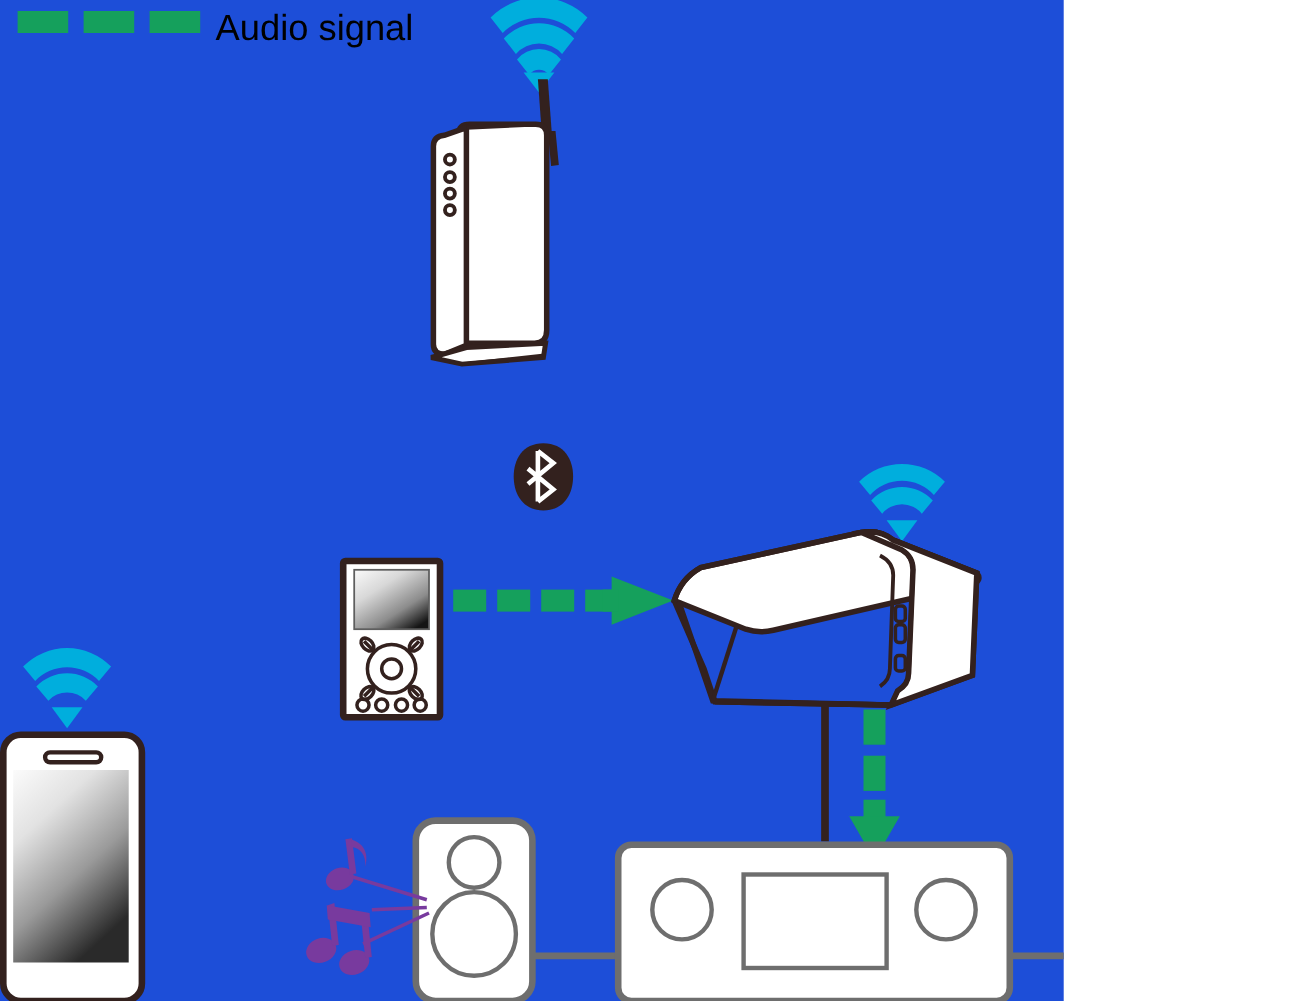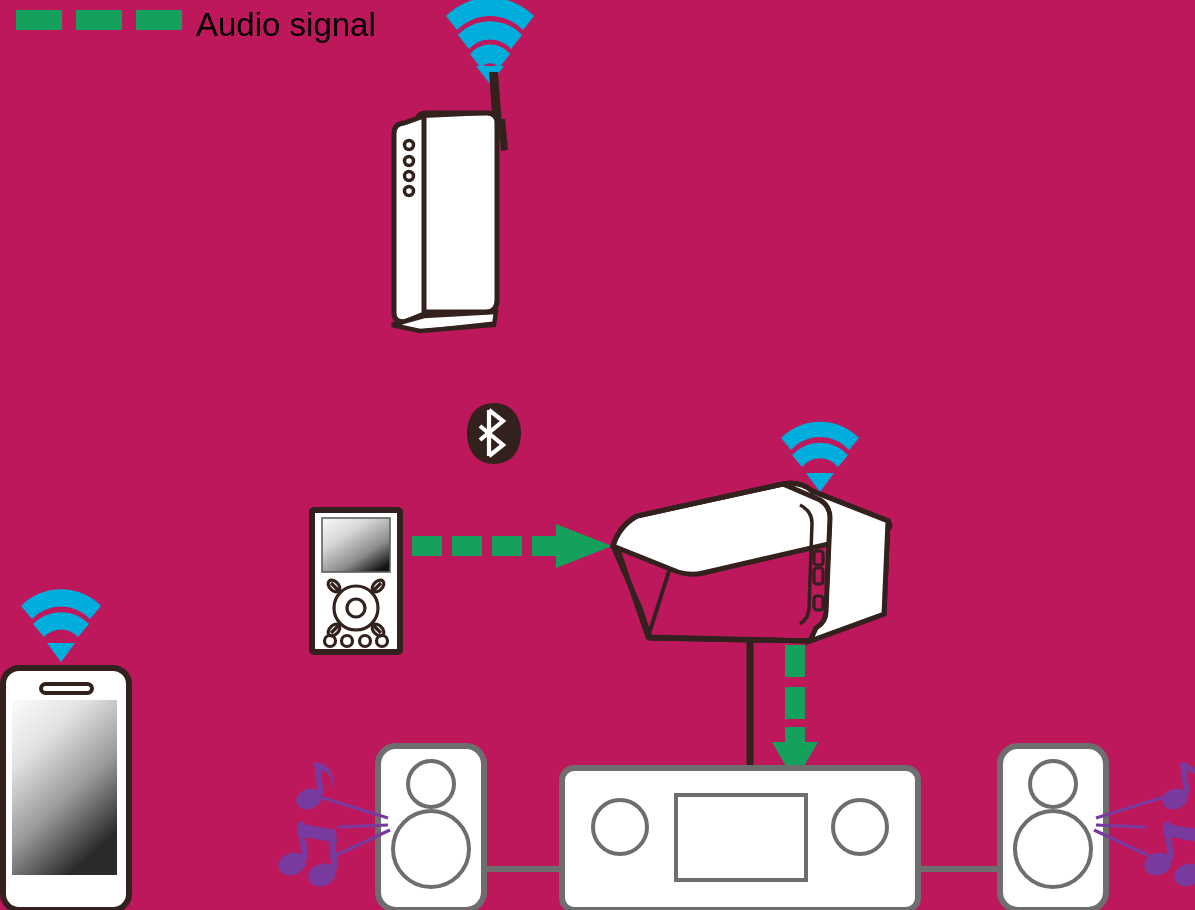--- a/index.html
+++ b/index.html
@@ -3,23 +3,23 @@
 <meta charset="utf-8">
 <style>
   html, body {
     margin: 0;
     padding: 0;
     background: #ffffff;
     font-family: "Liberation Sans", sans-serif;
   }
   #stage {
     position: relative;
-    width: 1195px;
+    width: 967px;
     height: 910px;
-    background: #be185d;
+    background: #1d4ed8;
     overflow: hidden;
   }
   #diagram-svg {
     position: absolute;
     left: 0;
     top: 0;
     width: 1195px;
     height: 910px;
   }
   .legend-label {

